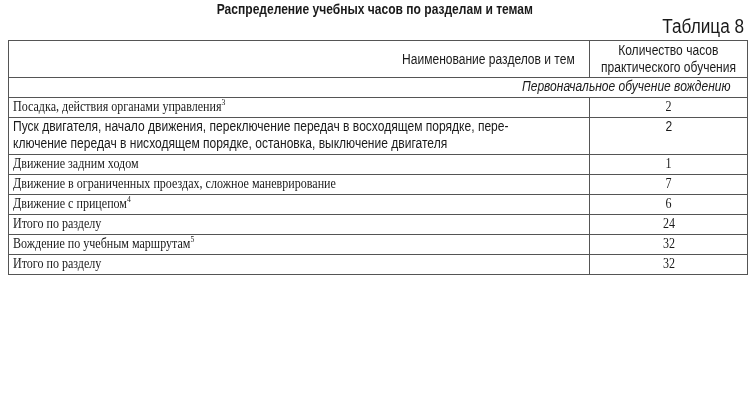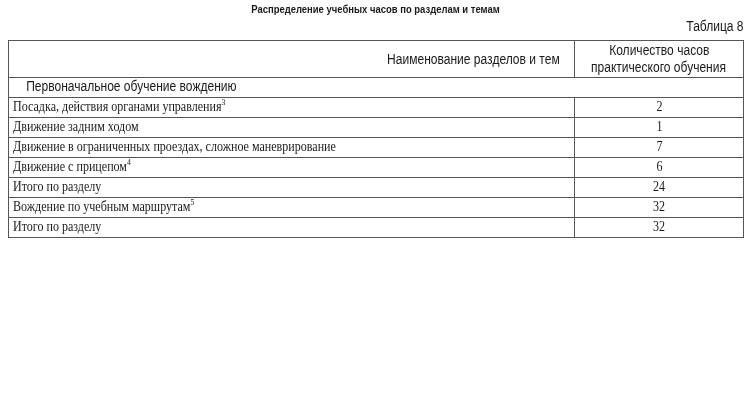--- a/index.html
+++ b/index.html
@@ -20,29 +20,29 @@
     transform-origin: left center;
     white-space: nowrap;
   }
   #title {
     position: absolute;
     top: 0px;
     left: 0;
     width: 750px;
     text-align: center;
     font-weight: bold;
-    font-size: 11px;
+    font-size: 14px;
     line-height: 18px;
   }
   #title .cond { transform: scaleX(0.86); transform-origin: center center; }
   #table-label {
     position: absolute;
     top: 17px;
     right: 6px;
-    font-size: 14px;
+    font-size: 20px;
     line-height: 18px;
   }
   #table-label .cond { transform: scaleX(0.86); transform-origin: right center; }
 
   #table {
     position: absolute;
     left: 8px;
     top: 40px;
     width: 736px;
     border-collapse: collapse;
@@ -56,21 +56,21 @@
   }
   #table td.hours {
     width: 168px;
     text-align: center;
     padding: 0;
   }
   #table td.hours .cond { transform: scaleX(0.86); transform-origin: center center; }
   #table td .cond { transform: scaleX(0.86); }
   .hdr td { height: 36px; vertical-align: middle !important; text-align: right; }
   .hdr td .cond { transform-origin: center center !important; }
-  .section td { text-align: left; height: 19px; padding: 0 !important; }
+  .section td { text-align: right; height: 19px; padding: 0 !important; font-style: italic; }
   .section td .cond { transform-origin: center center !important; }
   .row1 td { height: 19px; font-family: Liberation Serif, serif; }
   .row2 td { height: 36px; }
   sup { font-size: 9px; line-height: 0; vertical-align: 6px; }
   .line { display: block; height: 17px; }
 </style>
 </head>
 <body>
 
 <div id="title"><span class="cond">Распределение учебных часов по разделам и темам</span></div>
@@ -84,20 +84,27 @@
         <span class="line"><span class="cond">Количество часов</span></span>
         <span class="line"><span class="cond">практического обучения</span></span>
       </td>
     </tr>
 
     <tr class="section">
       <td colspan="2"><span class="cond">Первоначальное обучение вождению</span></td>
     </tr>
     <tr class="row1">
       <td><span class="cond"><span>Посадка, действия органами управления</span><sup>3</sup></span></td>
+      <td class="hours"><span class="cond">2</span></td>
+    </tr>
+    <tr class="row2">
+      <td>
+        <span class="line"><span class="cond">Пуск двигателя, начало движения, переключение передач в восходящем порядке, пере-</span></span>
+        <span class="line"><span class="cond">ключение передач в нисходящем порядке, остановка, выключение двигателя</span></span>
+      </td>
       <td class="hours"><span class="cond">2</span></td>
     </tr>
     <tr class="row1">
       <td><span class="cond">Движение задним ходом</span></td>
       <td class="hours"><span class="cond">1</span></td>
     </tr>
     <tr class="row1">
       <td><span class="cond">Движение в ограниченных проездах, сложное маневрирование</span></td>
       <td class="hours"><span class="cond">7</span></td>
     </tr>

